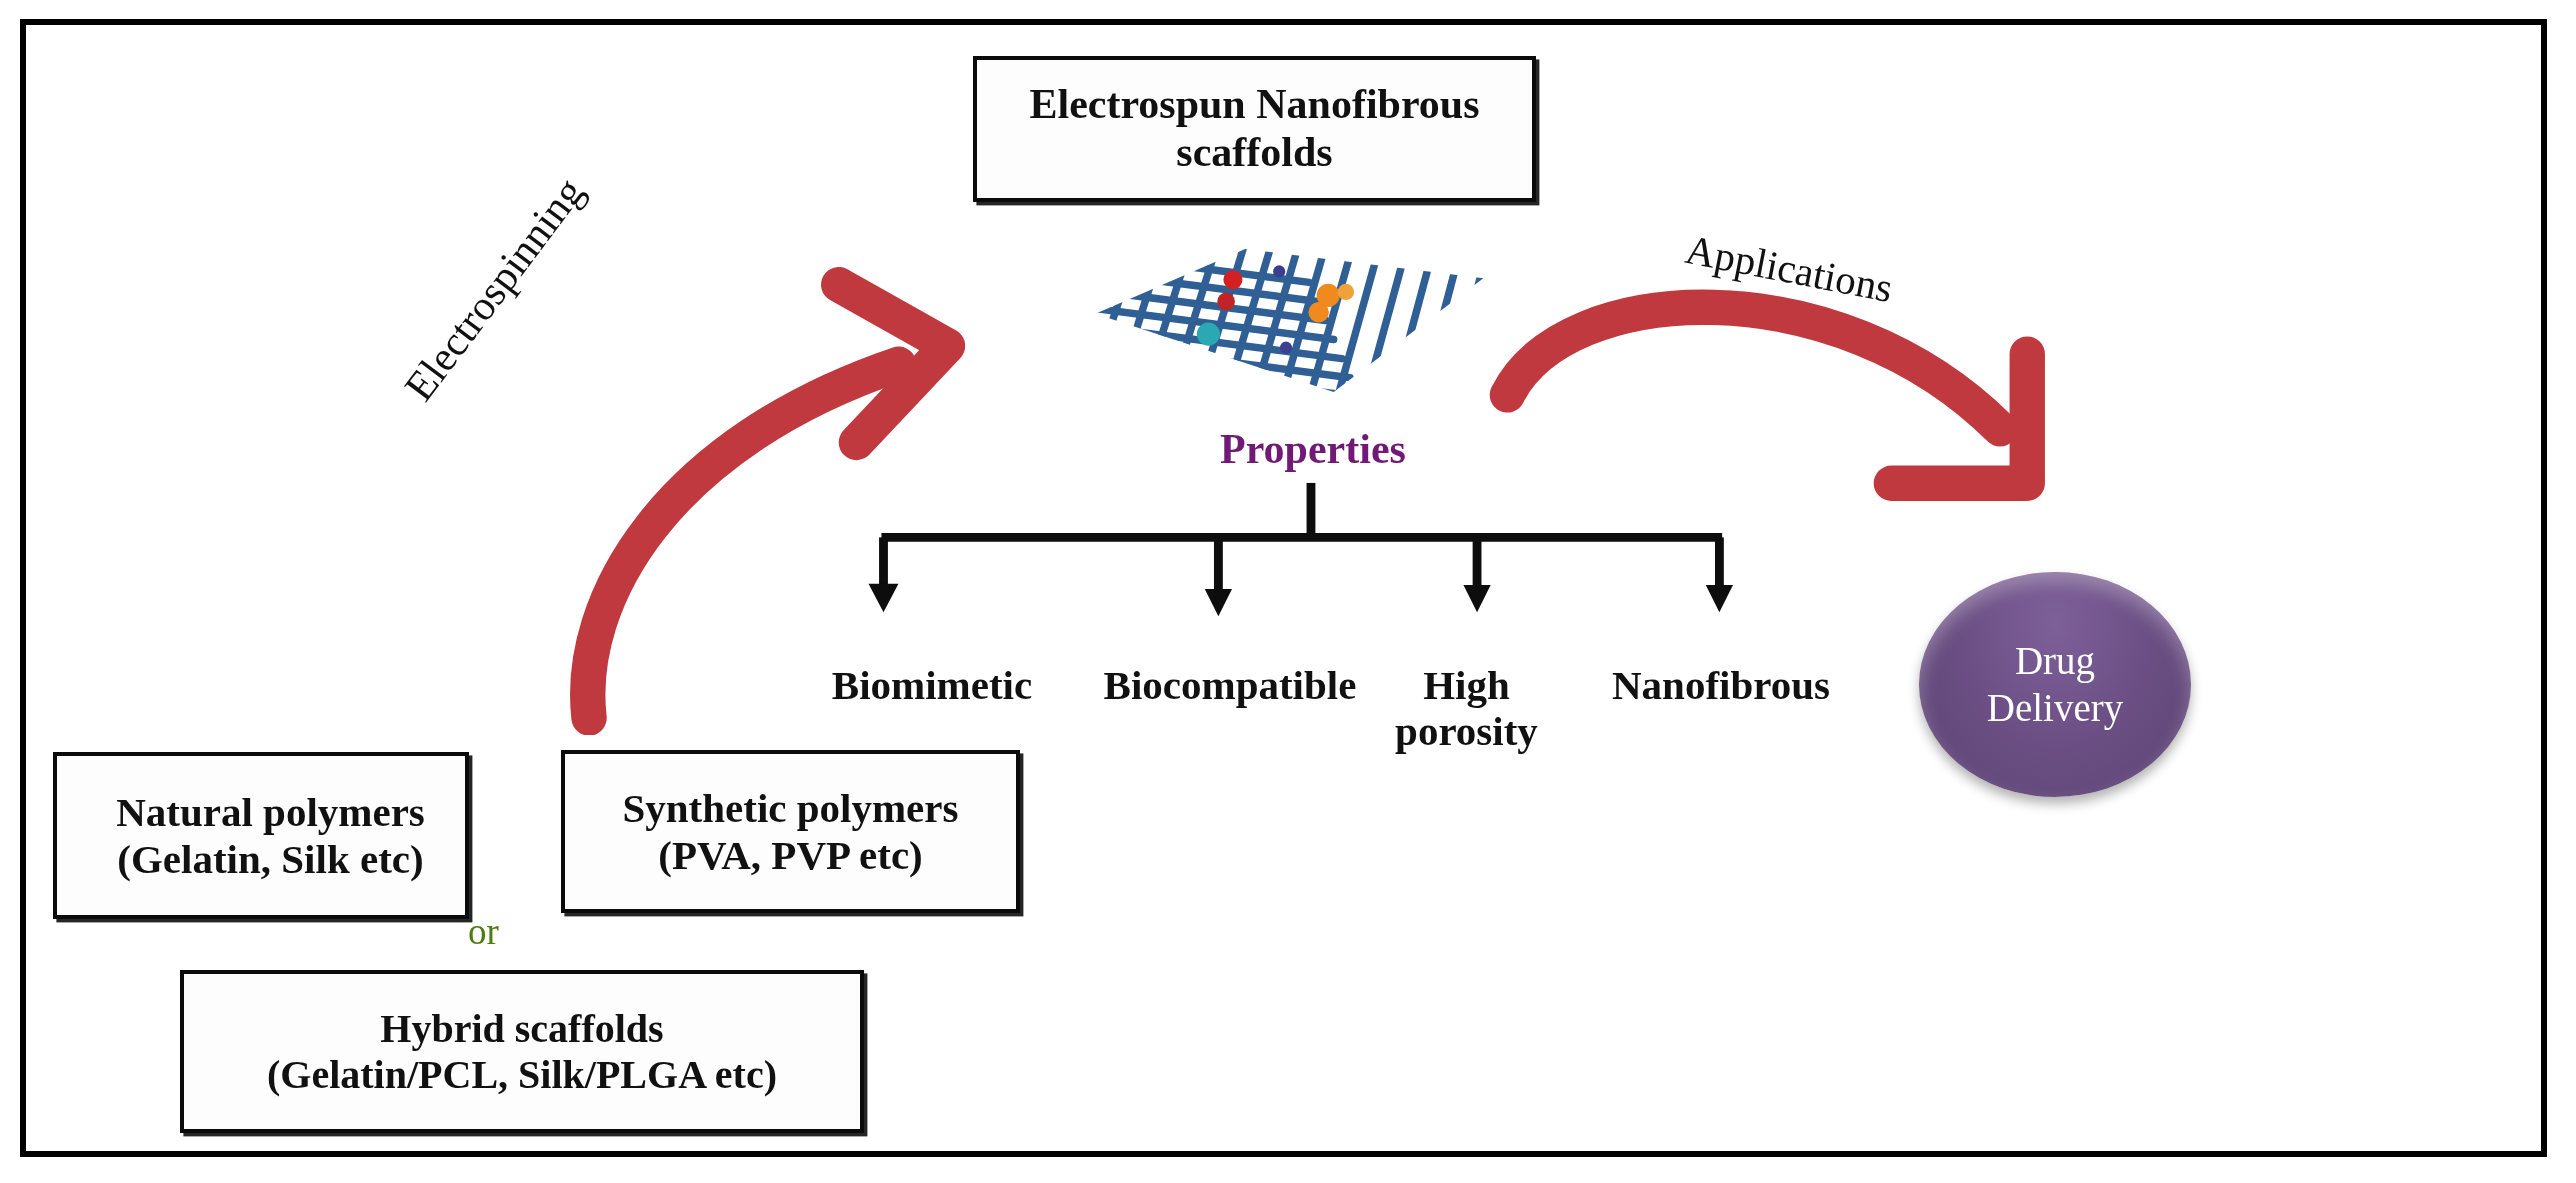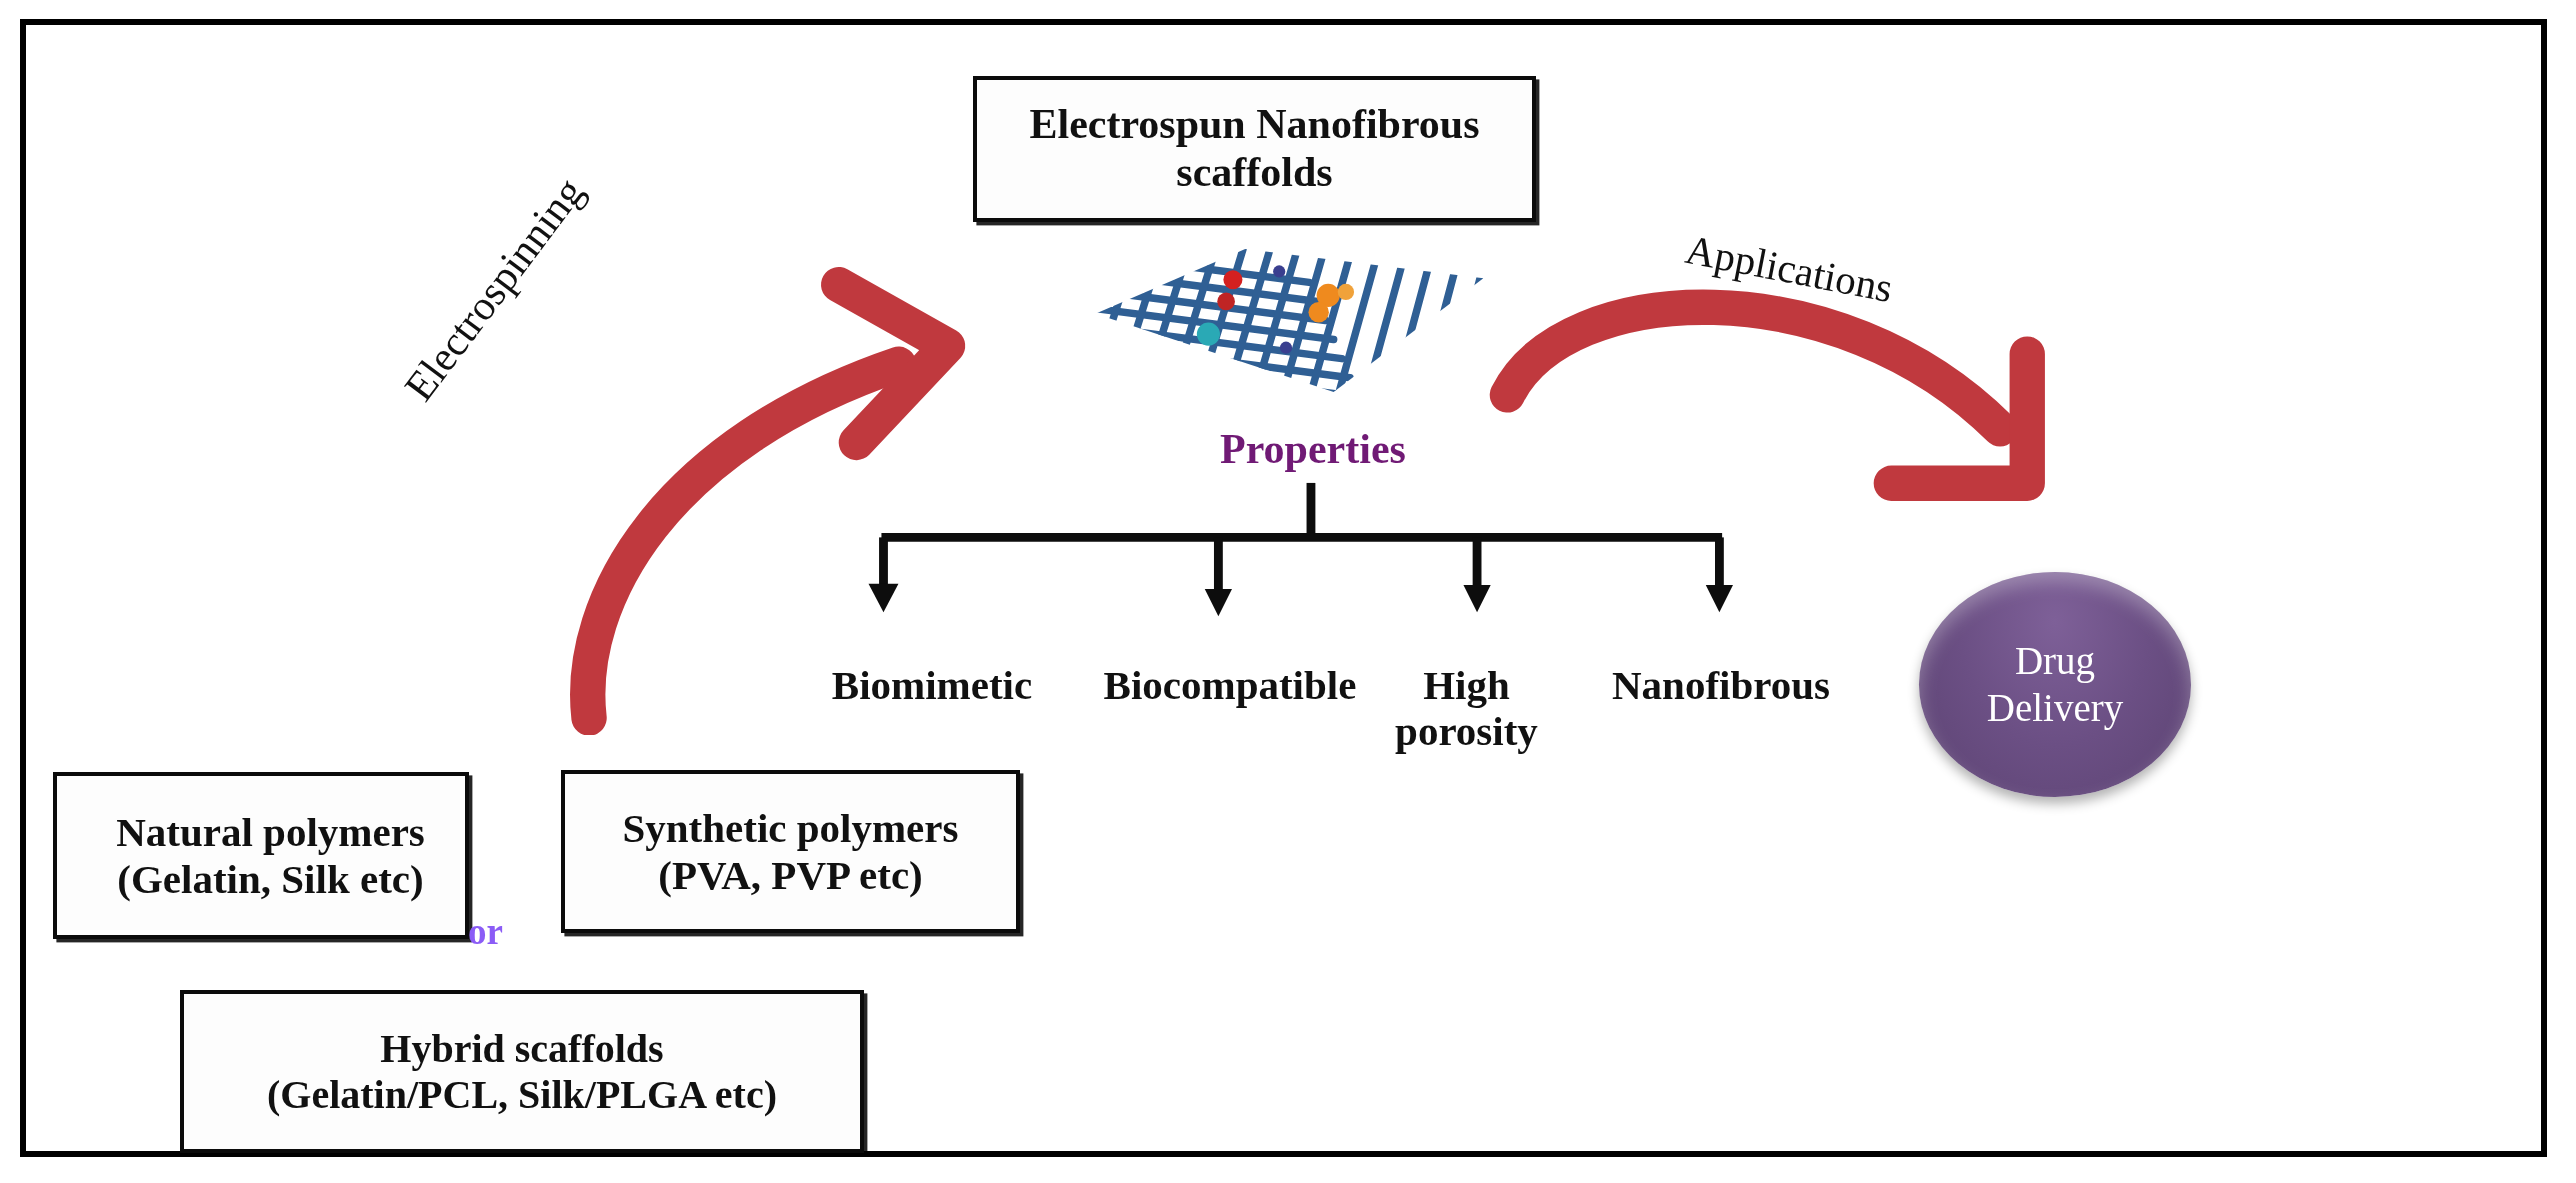--- a/index.html
+++ b/index.html
@@ -28,32 +28,31 @@
     display:flex;
     flex-direction:column;
     align-items:center;
     justify-content:center;
     text-align:center;
     color:#111111;
     font-weight:bold;
     font-family:"Liberation Serif", serif;
     line-height:1.14;
     box-shadow:3.4px 3.4px 0 0 rgba(0,0,0,0.85);
-    margin-top:20px;
   }
   .txtbox .ln{display:block;white-space:nowrap;}
 
   #title-box{ left:973px; top:56px; width:563px; height:146px; font-size:42px; }
   #natural-box{ left:53px; top:752px; width:416px; height:167px; font-size:41px;padding-left:19px; }
   #synthetic-box{ left:561px; top:750px; width:459px; height:163px; font-size:41px; }
   #hybrid-box{ left:180px; top:970px; width:684px; height:163px; font-size:40px; }
 
   #or-label{
     position:absolute; left:468px; top:910px;
-    font-size:37px; font-weight:bold; color:#8b5cf6;
+    font-size:37px; font-weight:normal; color:#4d7c0f;
     font-family:"Liberation Serif", serif;
   }
 
   
   #properties-label{
     position:absolute; left:1204px; top:425px;
     width:218px; text-align:center;
     font-size:42px; font-weight:bold; color:#701a75;
     font-family:"Liberation Serif", serif;
   }

